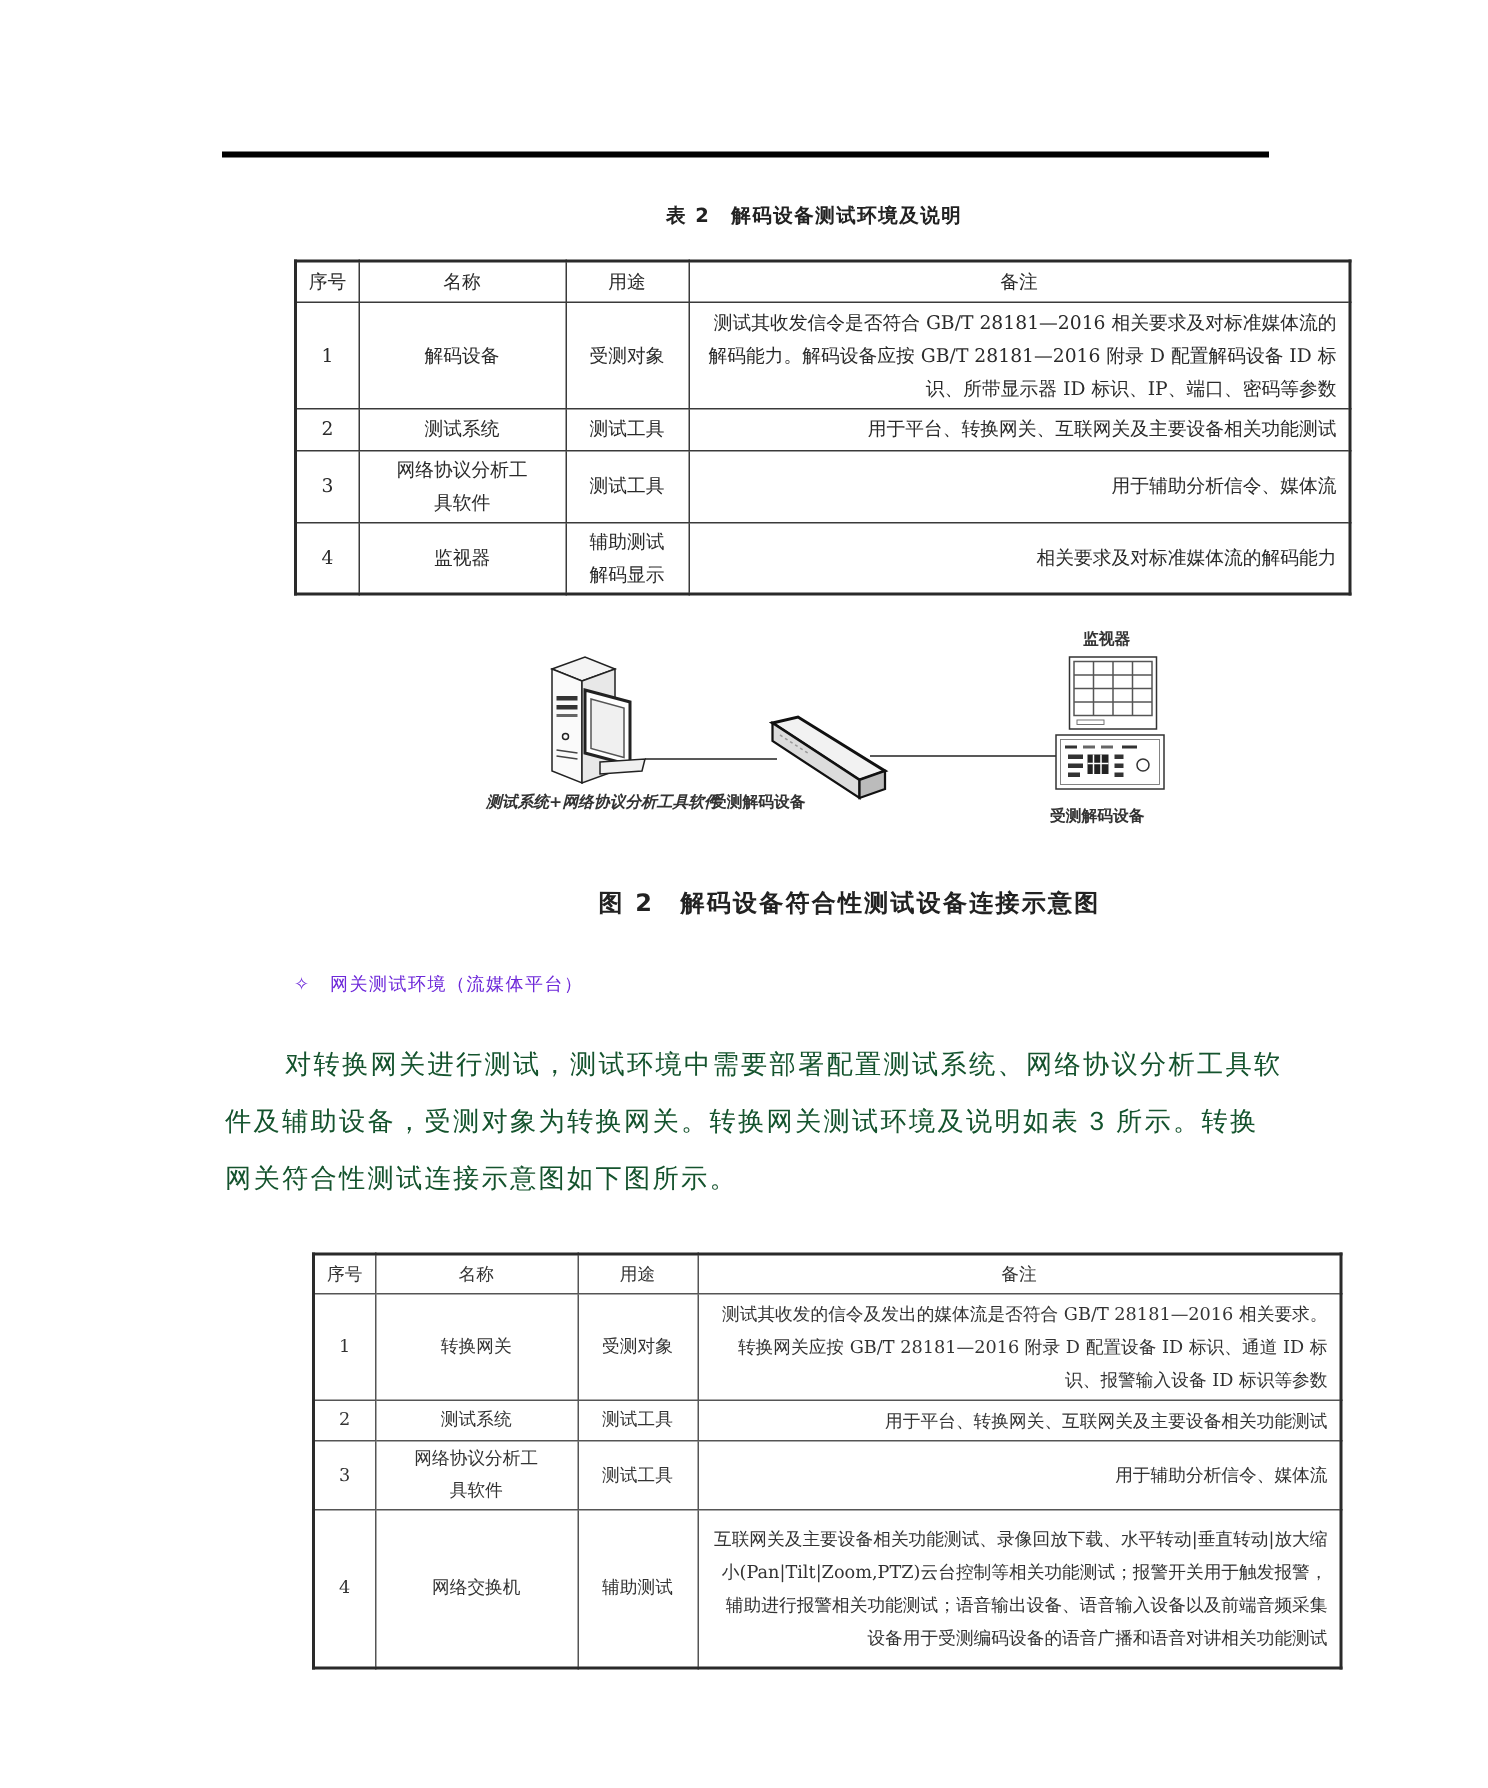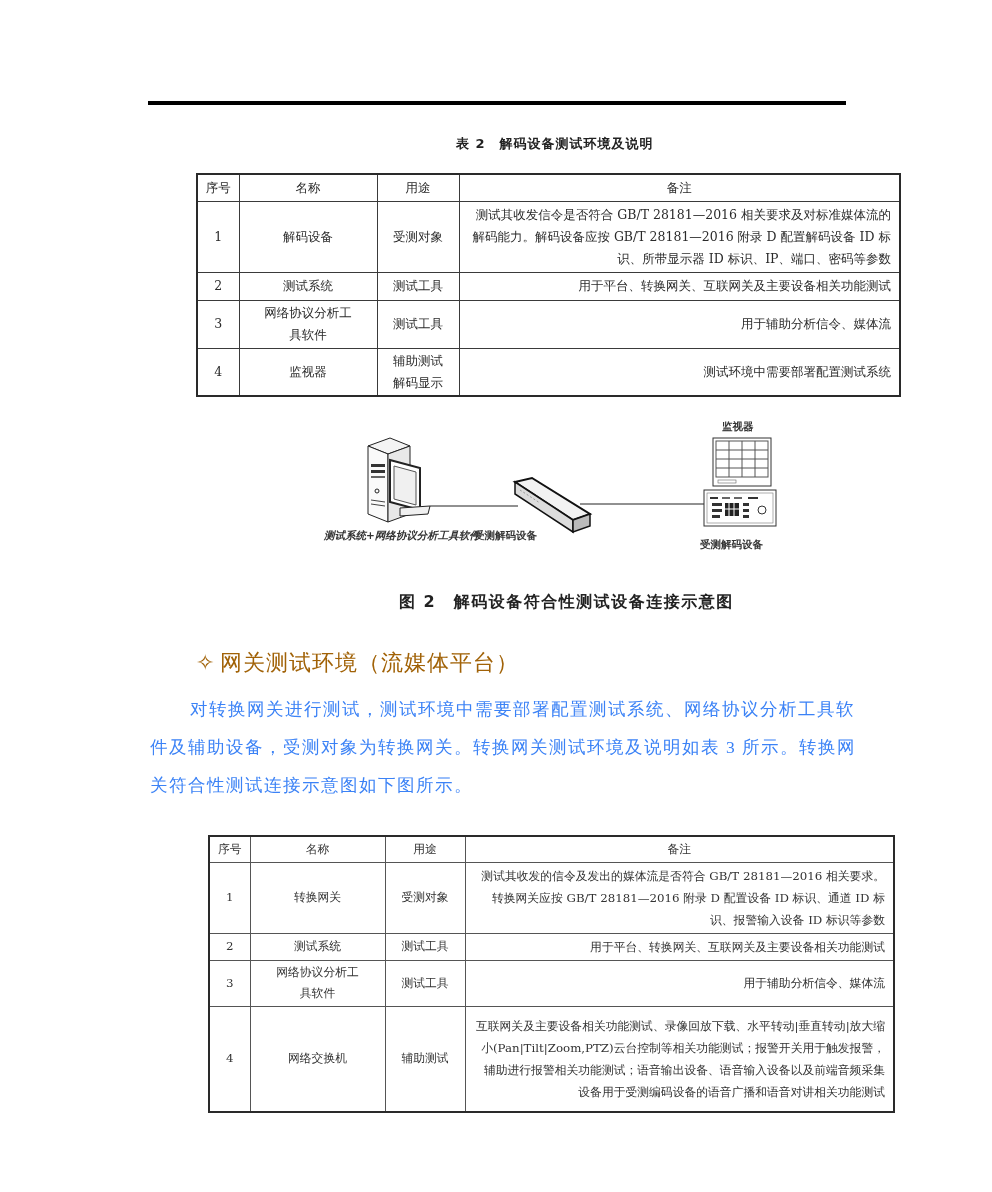--- a/index.html
+++ b/index.html
@@ -7,35 +7,35 @@
          font-family:"DejaVu Serif","Liberation Serif",serif; color:#1a1a1a; }
   .topline { position:absolute; left:148px; top:101px; width:698px; height:4px; background:#000; }
   .caption { position:absolute; font-family:"DejaVu Sans","Liberation Sans",sans-serif; font-weight:bold;
              font-size:13px; color:#222; letter-spacing:1px; white-space:nowrap; }
   table.t { position:absolute; border-collapse:collapse; font-size:12.5px; color:#2a2a2a;border-radius:21px; }
   table.t td { border:1px solid #3a3a3a; text-align:center; vertical-align:middle; padding:0 4px; line-height:22px; }
   table.t { border:2px solid #2a2a2a; }
   table.t td.note { text-align:right; padding:2px 8px; line-height:22px; }
   table.t2 { font-size:11.8px; color:#333; }
   table.t2 td { line-height:21px; border-color:#555; }
-  .bullet-heading { position:absolute; left:196px; top:648px; font-size:22px; color:#a16207; white-space:nowrap;
+  .bullet-heading { position:absolute; left:196px; top:648px; font-size:12px; color:#6d28d9; white-space:nowrap;
                     font-family:"DejaVu Sans","Liberation Sans",sans-serif; letter-spacing:1px; }
   .bullet-heading .dia { display:inline-block; width:24px; }
-  .para { position:absolute; left:150px; top:690px; width:706px; font-size:17.5px; line-height:38px; color:#3b82f6;
-          font-family:Liberation Serif, serif; letter-spacing:1.5px; text-indent:40px; }
+  .para { position:absolute; left:150px; top:690px; width:706px; font-size:17.5px; line-height:38px; color:#14532d;
+          font-family:Liberation Sans, sans-serif; letter-spacing:1.5px; text-indent:40px; }
   .dlabel { position:absolute; font-size:10.5px; font-weight:bold; color:#333; white-space:nowrap; text-align:center;
             font-family:"DejaVu Sans","Liberation Sans",sans-serif; line-height:16px; }
   svg.diagram { position:absolute; left:300px; top:410px; }
 </style>
 </head>
 <body>
 
 <div class="topline"></div>
 
-<div class="caption" style="left:456px; top:135px;">表 2　解码设备测试环境及说明</div>
+<div class="caption" style="left:444px; top:135px;">表 2　解码设备测试环境及说明</div>
 
 <table class="t" style="left:196px; top:173px; width:705px;">
   <colgroup>
       <col style="width:42px">
       <col style="width:138px">
       <col style="width:82px">
       <col>
     </colgroup>
   <tbody>
       <tr style="height:27px">
@@ -59,21 +59,21 @@
   <tr style="height:48px">
     <td>3</td>
     <td style="padding:0 22px;">网络协议分析工具软件</td>
     <td>测试工具</td>
     <td class="note">用于辅助分析信令、媒体流</td>
   </tr>
   <tr style="height:48px">
     <td>4</td>
     <td>监视器</td>
     <td style="padding:0 10px;">辅助测试解码显示</td>
-    <td class="note">测试环境中需要部署配置测试系统</td>
+    <td class="note">相关要求及对标准媒体流的解码能力</td>
   </tr>
 </tbody>
   </table>
 
 <svg class="diagram" width="500" height="160" viewBox="0 0 500 160">
 
   <line x1="130" y1="96" x2="218" y2="96" stroke="#222" stroke-width="1"></line>
   <line x1="280" y1="94" x2="405" y2="94" stroke="#222" stroke-width="1"></line>
 
   <g>

